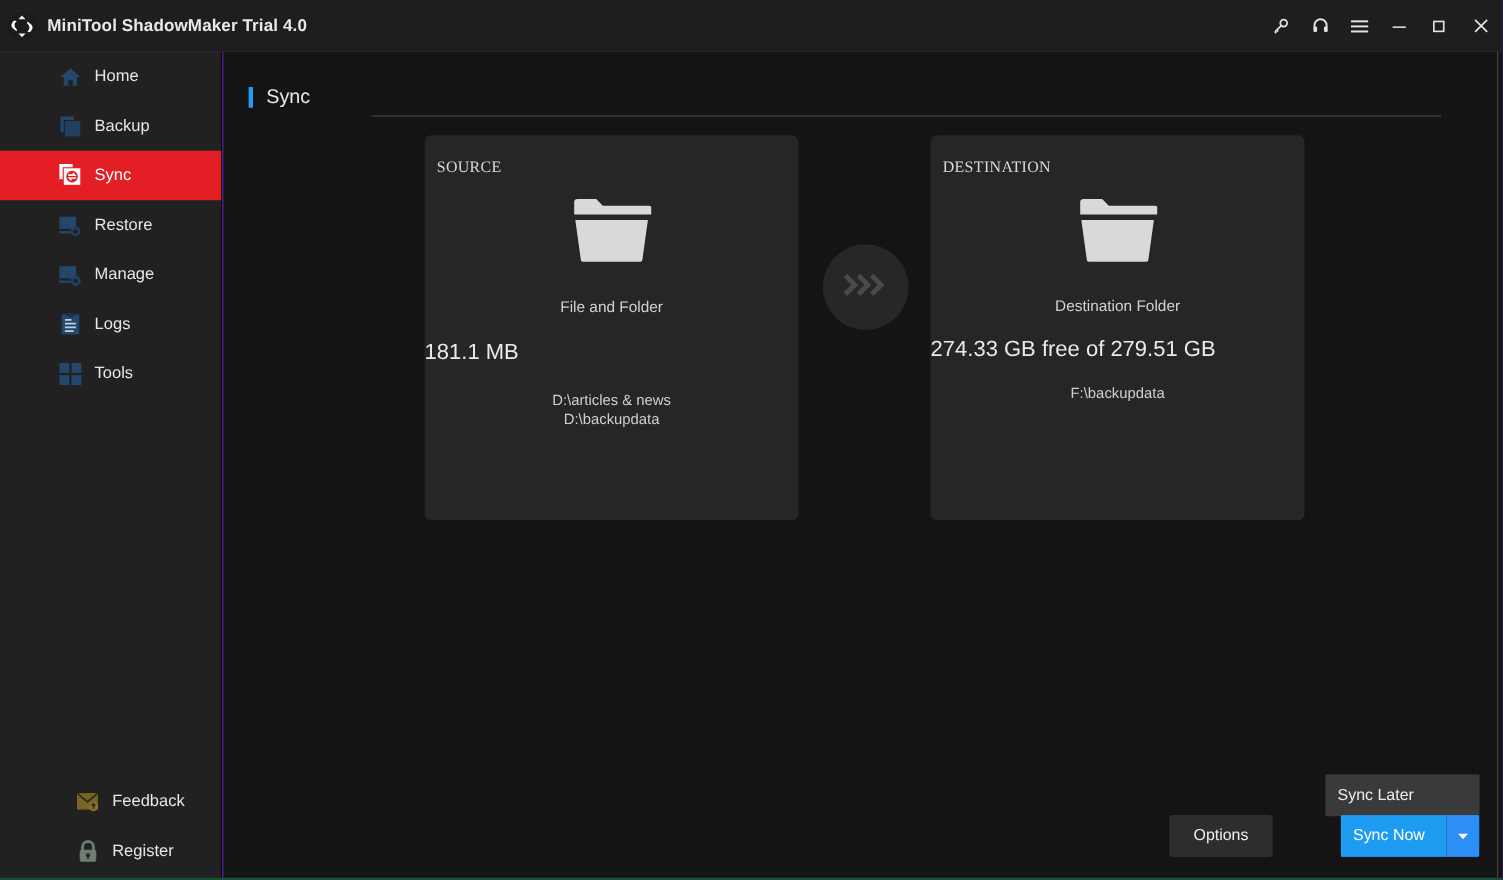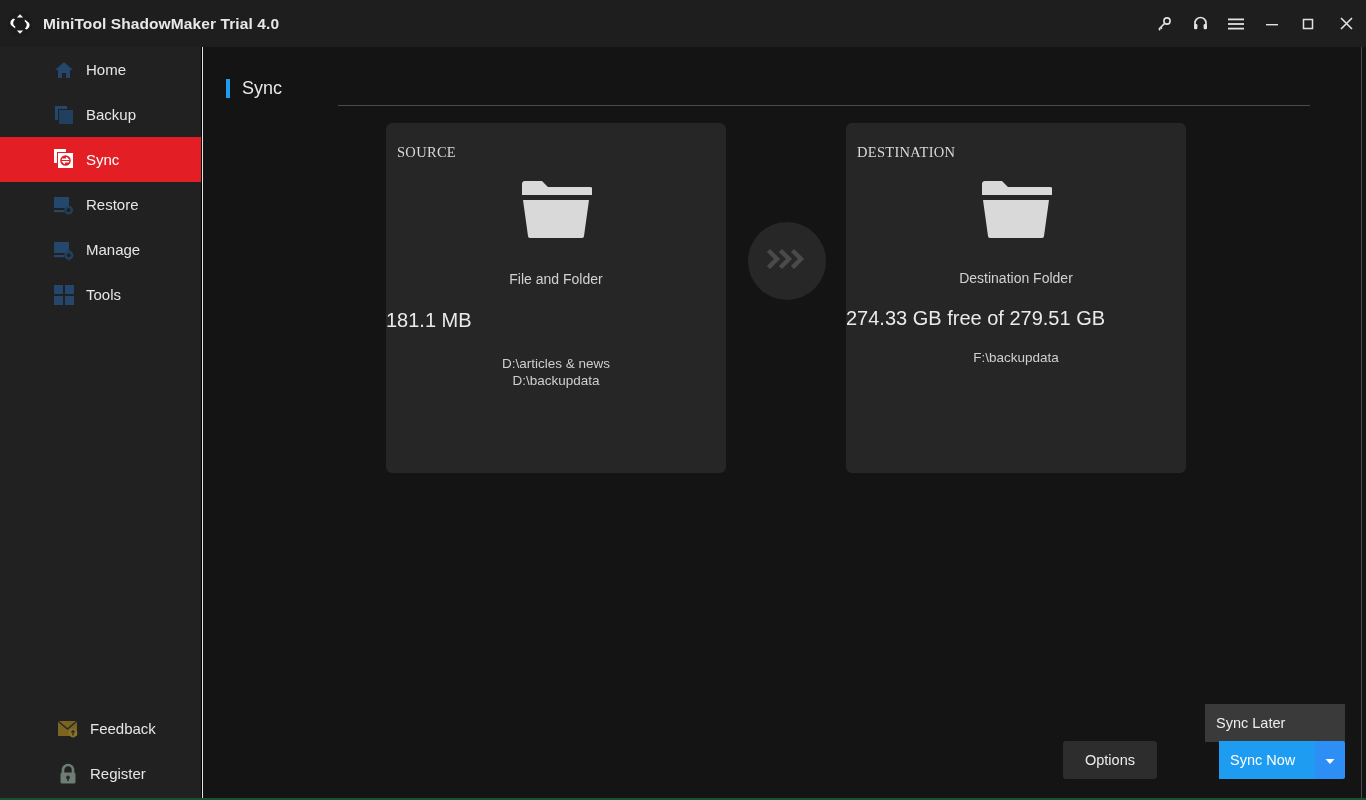--- a/index.html
+++ b/index.html
@@ -5,21 +5,21 @@
   * { box-sizing: border-box; margin: 0; padding: 0; }
   html, body {
     width: 1366px; height: 800px;
     background: #141414;
     font-family: "Liberation Sans", sans-serif;
     overflow: hidden;
   }
   #app {
     position: relative;
     width: 1366px; height: 800px;
-    background: #e5e5e5;
+    background: #6d28d9;
     border-bottom: 2px solid #14532d;
   }
 
   
   .titlebar {
     position: absolute; top: 0; left: 0;
     width: 1366px; height: 47px;
     background: #1e1e1e;
     display: flex; align-items: center;
   }
@@ -69,21 +69,21 @@
   }
   .nav-label {
     margin-left: 34px;
     font-size: 15px;
     color: #e6e6e6;
   }
   .nav-item.active .nav-label { color: #fff; }
   .nav-top { padding-top: 0; }
   .nav-top .nav-item:first-child { margin-top: 0; }
   .nav-bottom {
-    position: absolute; bottom: 0; left: 4px; width: 100%;
+    position: absolute; bottom: 0; left: 16px; width: 100%;
     padding-bottom: 2px;
   }
 
   
   .content {
     position: absolute; top: 47px; left: 203px;
     width: 1163px; height: 751px;
     background: #141414;
   }
   .page-head {
@@ -321,20 +321,34 @@
             <rect x="1" y="16" width="10" height="2.2" fill="#24476b"></rect>
             <circle cx="15.8" cy="16.2" r="4.6" fill="#21405f"></circle>
             <circle cx="15.8" cy="16.2" r="1.9" fill="#212121"></circle>
             <rect x="15" y="10.8" width="1.7" height="2" fill="#21405f"></rect>
             <rect x="15" y="19.6" width="1.7" height="2" fill="#21405f"></rect>
           </svg>
         </span>
         <span class="nav-label">Manage</span>
       </div>
 
+      <div class="nav-item">
+        <span class="nav-icon">
+          <svg width="22" height="22" viewBox="0 0 22 22">
+            <rect x="3" y="2" width="16" height="18" rx="1" fill="#24476b"></rect>
+            <rect x="8" y="0.5" width="6" height="3" rx="0.6" fill="#1a3busa"></rect>
+            <rect x="8" y="0.5" width="6" height="3" rx="0.6" fill="#1a3350"></rect>
+            <rect x="6" y="6" width="6" height="1.6" fill="#b9cfe2"></rect>
+            <rect x="6" y="9.4" width="10" height="1.6" fill="#b9cfe2"></rect>
+            <rect x="6" y="12.8" width="10" height="1.6" fill="#b9cfe2"></rect>
+            <rect x="6" y="16.2" width="8" height="1.6" fill="#b9cfe2"></rect>
+          </svg>
+        </span>
+        <span class="nav-label">Logs</span>
+      </div>
 
       <div class="nav-item">
         <span class="nav-icon">
           <svg width="22" height="22" viewBox="0 0 22 22">
             <rect x="1" y="1" width="9" height="9" fill="#24476b"></rect>
             <rect x="12" y="1" width="9" height="9" fill="#24476b"></rect>
             <rect x="1" y="12" width="9" height="9" fill="#24476b"></rect>
             <rect x="12" y="12" width="9" height="9" fill="#24476b"></rect>
           </svg>
         </span>

